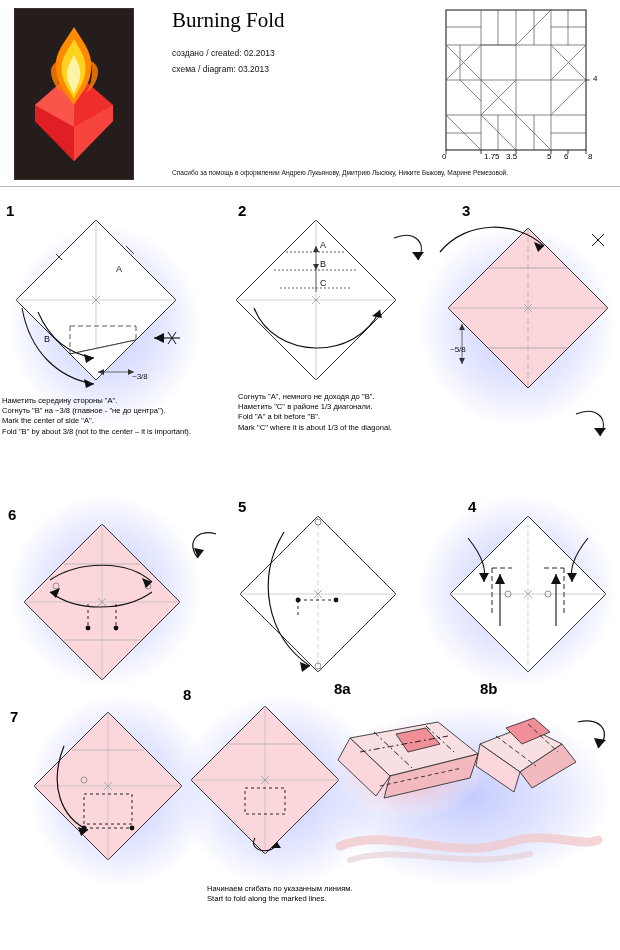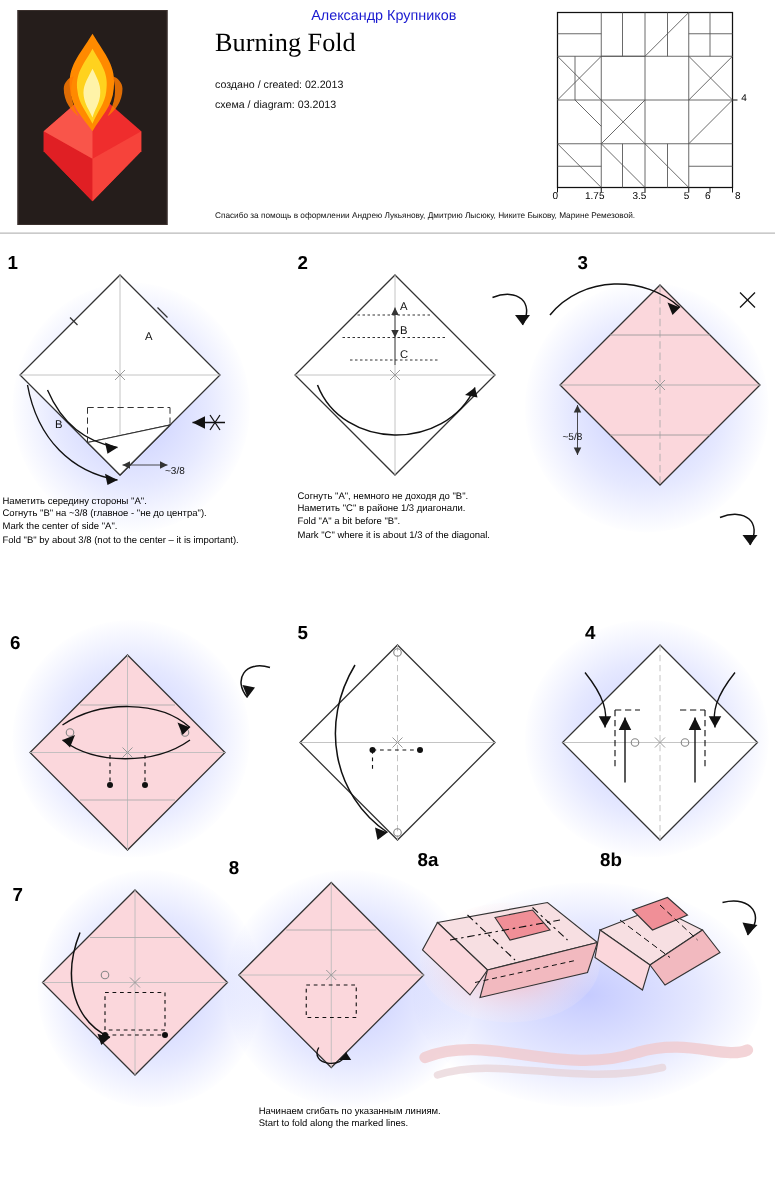--- a/index.html
+++ b/index.html
@@ -83,21 +83,20 @@
 
         <path d="M59 18 C70 36 78 44 76 62 C75 76 66 84 59 96 C50 84 42 76 41 62 C39 44 48 36 59 18 Z" fill="#ff8a00"></path>
         <path d="M59 30 C67 44 72 50 70 64 C69 74 63 80 59 90 C54 80 48 74 47 64 C45 50 51 44 59 30 Z" fill="#ffd21e"></path>
         <path d="M59 46 C64 56 66 60 65 68 C64 75 61 78 59 85 C56 78 53 75 52 68 C51 60 54 56 59 46 Z" fill="#fff3a8"></path>
         <path d="M44 52 C40 62 42 74 48 84 C42 80 36 72 36 62 C36 57 40 53 44 52 Z" fill="#ff7a00" opacity="0.85"></path>
         <path d="M75 52 C79 62 77 74 71 84 C77 80 83 72 83 62 C83 57 79 53 75 52 Z" fill="#ff7a00" opacity="0.85"></path>
       </svg>
     </div>
 
     <div class="titleblock">
-      <div class="author">Александр Крупников</div>
       <div class="maintitle" style="margin-top:2px;">Burning Fold</div>
       <div class="meta">создано / created: 02.2013</div>
       <div class="meta" style="margin-top:4px">схема / diagram: 03.2013</div>
     </div>
 
     <div class="thanks">Спасибо за помощь в оформлении Андрею Лукьянову, Дмитрию Лысюку, Никите Быкову, Марине Ремезовой.</div>
 
     <div class="cpbox">
       <svg width="168" height="160" viewBox="0 0 168 160">
         <g stroke="#111" fill="none" stroke-width="1">
@@ -141,21 +140,21 @@
           <line x1="6" y1="144" x2="6" y2="148"></line>
           <line x1="41" y1="144" x2="41" y2="148"></line>
           <line x1="76" y1="144" x2="76" y2="148"></line>
           <line x1="111" y1="144" x2="111" y2="148"></line>
           <line x1="128" y1="144" x2="128" y2="148"></line>
           <line x1="146" y1="144" x2="146" y2="148"></line>
           <line x1="146" y1="74" x2="150" y2="74"></line>
         </g>
       </svg>
       <span class="cp-label" style="left:2px; top:146px;">0</span>
-      <span class="cp-label" style="left:28px; top:146px;">1.75</span>
+      <span class="cp-label" style="left:44px; top:146px;">1.75</span>
       <span class="cp-label" style="left:66px; top:146px;">3.5</span>
       <span class="cp-label" style="left:107px; top:146px;">5</span>
       <span class="cp-label" style="left:124px; top:146px;">6</span>
       <span class="cp-label" style="left:148px; top:146px;">8</span>
       <span class="cp-label" style="left:153px; top:68px;">4</span>
     </div>
 
     <div class="hr"></div>
   </div>
 

